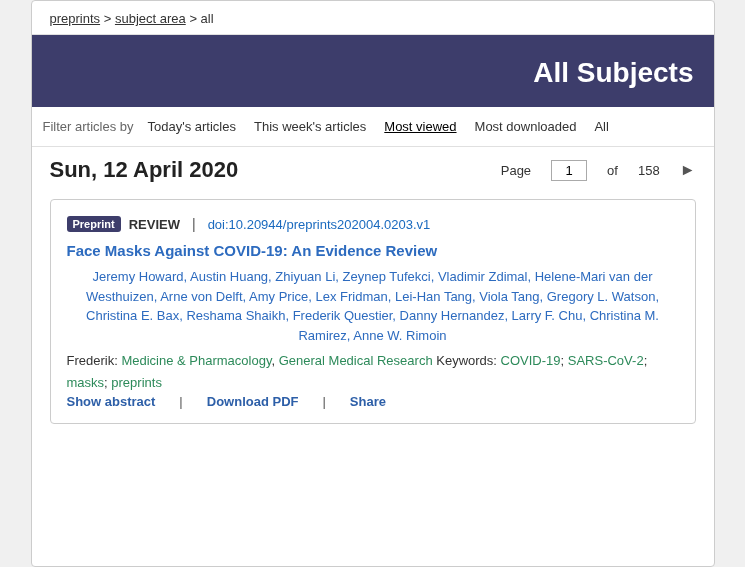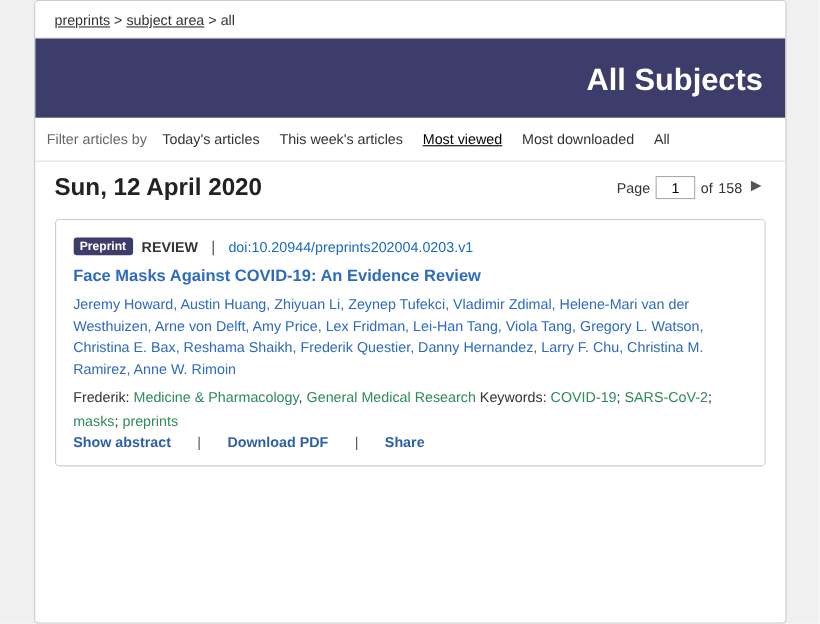--- a/index.html
+++ b/index.html
@@ -78,21 +78,21 @@
     .date-heading {
       font-size: 22px;
       font-weight: bold;
       color: #222;
     }
     .pagination {
       display: flex;
       align-items: center;
       font-size: 13px;
       color: #333;
-      gap: 5px;
+      gap: 20px;
     }
     .pagination input {
       width: 36px;
       border: 1px solid #aaa;
       text-align: center;
       font-size: 13px;
       padding: 2px 4px;
     }
     .pagination .arrow {
       font-size: 16px;
@@ -138,20 +138,21 @@
       margin-bottom: 6px;
       text-decoration: none;
       display: block;
       line-height: 1.4;
     }
     .article-authors {
       font-size: 13px;
       color: #2d6bbf;
       line-height: 1.5;
       margin-bottom: 6px;
+      text-align: center;
     }
     .article-subjects {
       font-size: 13px;
       color: #333;
       line-height: 1.5;
       margin-bottom: 2px;
     }
     .article-subjects a {
       color: #2d8a5a;
       text-decoration: none;

